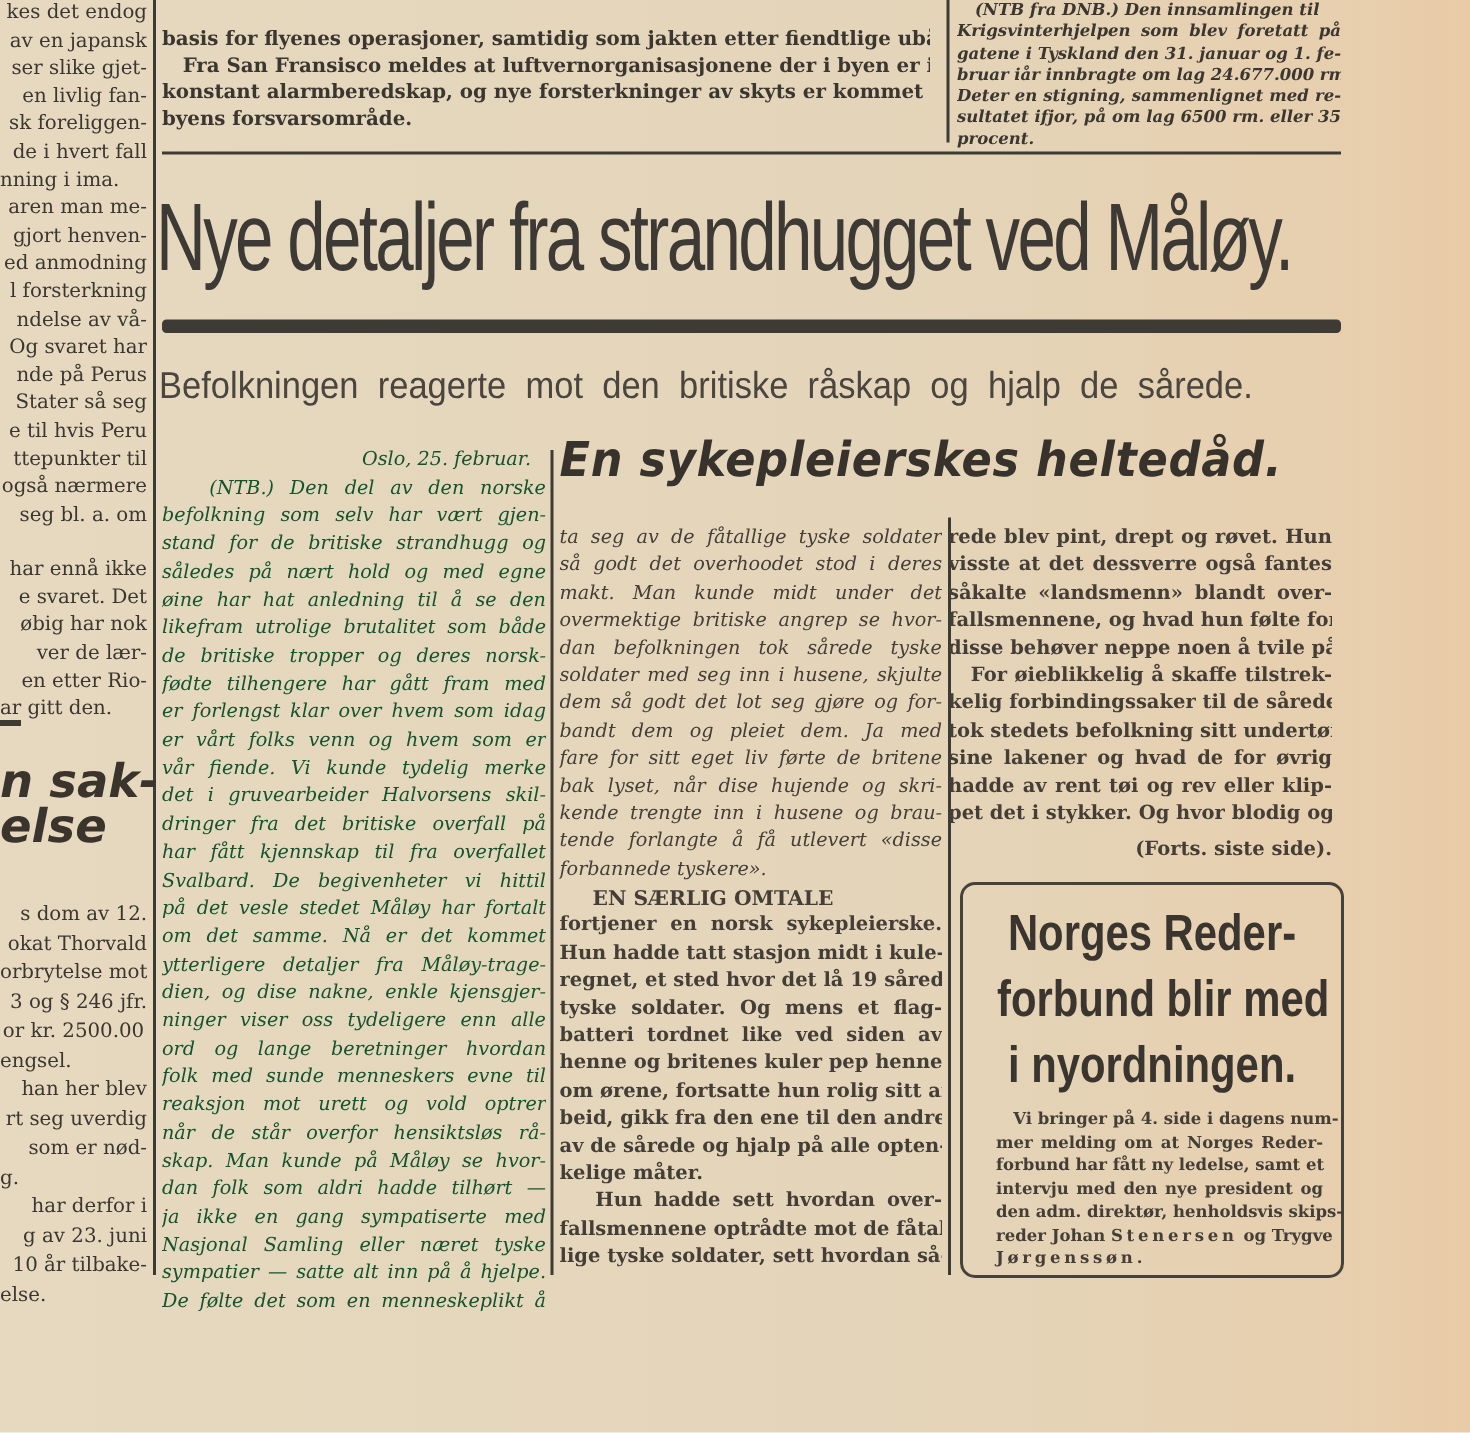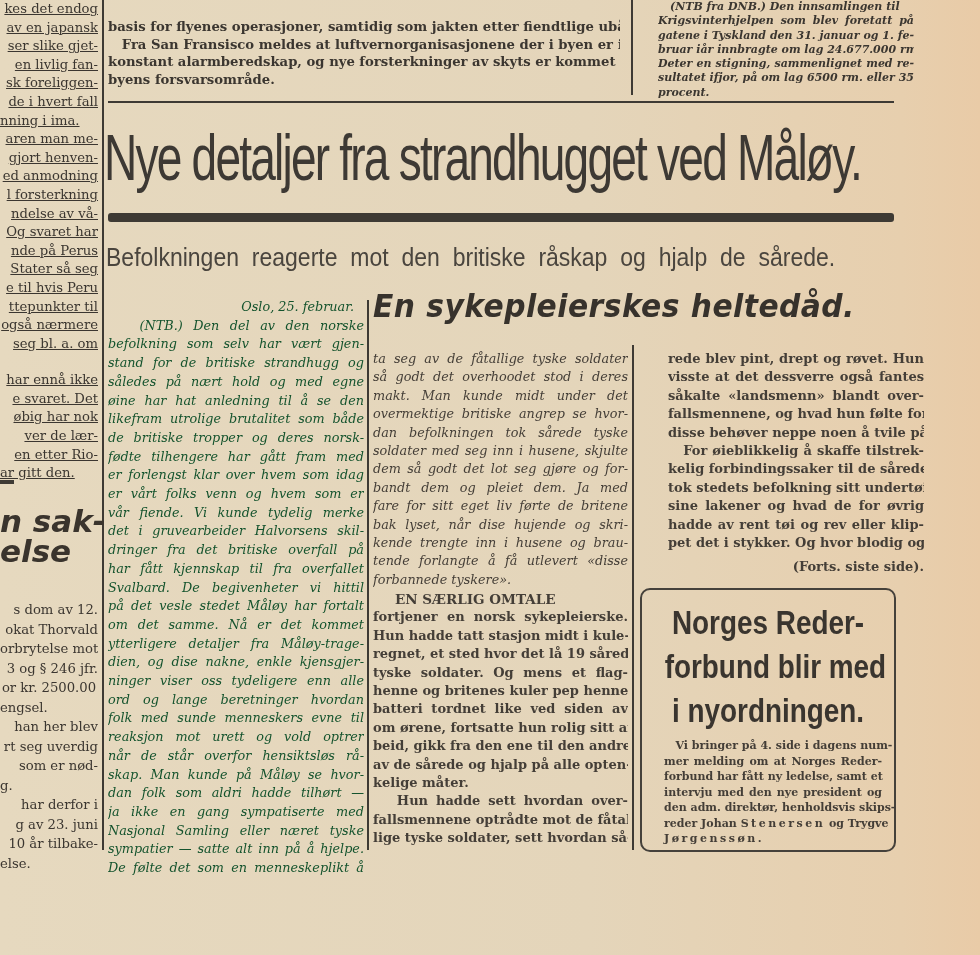--- a/index.html
+++ b/index.html
@@ -10,44 +10,44 @@
       font-family: "DejaVu Serif", serif;
     }
     .col { position:absolute; overflow:hidden; }
     .line { white-space:nowrap; display:block; }
     .just { text-align:justify; text-align-last:justify; }
     .rule-v { position:absolute; background:#3e3a34; width:1.5px; }
     .rule-h { position:absolute; background:#3e3a34; height:1.5px; }
 
     
     #left-col { left:0; top:0; width:98px; font-size:13.2px; line-height:18.6px; }
-    #left-col .line { text-align:right;text-decoration:underline; }
+    #left-col .line { text-align:right; }
     #left-heading { position:absolute; left:0; top:506px; width:98px; text-align:right;
       font-family:"DejaVu Sans", sans-serif; font-weight:bold; font-style:italic; font-size:31px; line-height:30px; color:#3a342d; }
     #left-col2 { left:0; top:600px; width:98px; font-size:13.2px; line-height:19.5px; }
     #left-col2 .line { text-align:left; }
 
     
     #top-article { left:108px; top:0; width:512px; font-weight:bold; font-size:13.2px; line-height:17.5px; }
-    #top-right { left:638px; top:0; width:256px; font-style:italic; font-weight:bold; font-size:11px; line-height:14.3px;margin-left:20px; }
+    #top-right { left:638px; top:0; width:256px; font-style:italic; font-weight:bold; font-size:11px; line-height:14.3px; }
 
     #headline { position:absolute; left:104px; top:118px; width:796px; white-space:nowrap;
       font-family:"Liberation Sans", sans-serif; font-size:64px; line-height:80px; letter-spacing:-2.5px;
       color:#3d3934; transform:scaleX(0.72); transform-origin:left center; }
     #subhead { position:absolute; left:106px; top:240px; width:790px; white-space:nowrap;
       font-family:"Liberation Sans", sans-serif; font-size:25px; line-height:34px; color:#4a453e; word-spacing:7px;
       transform:scaleX(0.92); transform-origin:left center; }
     #nurse-head { position:absolute; left:373px; top:284px; width:530px; white-space:nowrap;
       font-family:"DejaVu Sans", sans-serif; font-weight:bold; font-style:italic; font-size:32px; line-height:44px;
       color:#37322c; transform:scaleX(0.93); transform-origin:left center; letter-spacing:0.5px; }
 
     #col1 { left:108px; top:298px; width:256px; font-style:italic; font-size:12.8px; line-height:18.7px; color:#14532d; }
     #col2 { left:373px; top:350px; width:255px; font-style:italic; font-size:12.8px; line-height:18.4px; color:#443e37; }
     #col2b { left:373px; top:590px; width:255px; font-weight:bold; font-size:13px; line-height:18.4px; color:#443e37; }
-    #col3 { left:668px; top:350px; width:256px; font-weight:bold; font-size:13px; line-height:18.4px; color:#443e37; }
+    #col3 { left:632px; top:350px; width:256px; font-weight:bold; font-size:13px; line-height:18.4px; color:#443e37; }
 
     #box { position:absolute; left:640px; top:588px; width:252px; height:260px; border:2px solid #45413b; border-radius:10px; }
     #box-title { position:absolute; left:0; top:10px; width:252px; text-align:center;
       font-family:"Liberation Sans", sans-serif; font-weight:bold; font-size:34px; line-height:44px; color:#3a352f;
       transform:scaleX(0.82); transform-origin:center; }
     #box-body { position:absolute; left:22px; top:148px; width:218px; font-weight:bold; font-size:11px; line-height:15.5px; color:#443e37; }
     .spaced { letter-spacing:2.5px; }
   </style>
 </head>
 <body>
@@ -179,22 +179,22 @@
   <span class="line just">tende forlangte å få utlevert «disse</span>
   <span class="line">forbannede tyskere».</span>
 </div>
 
 <div id="col2b" class="col">
   <span class="line" style="padding-left:22px; font-size:13.5px;">EN SÆRLIG OMTALE</span>
   <span class="line just">fortjener en norsk sykepleierske.</span>
   <span class="line just">Hun hadde tatt stasjon midt i kule-</span>
   <span class="line just">regnet, et sted hvor det lå 19 sårede</span>
   <span class="line just">tyske soldater. Og mens et flag-</span>
+  <span class="line just">batteri tordnet like ved siden av</span>
   <span class="line just">henne og britenes kuler pep henne</span>
-  <span class="line just">batteri tordnet like ved siden av</span>
   <span class="line just">om ørene, fortsatte hun rolig sitt ar-</span>
   <span class="line just">beid, gikk fra den ene til den andre</span>
   <span class="line just">av de sårede og hjalp på alle opten-</span>
   <span class="line">kelige måter.</span>
   <span class="line just" style="white-space:pre">   Hun hadde sett hvordan over-</span>
   <span class="line just">fallsmennene optrådte mot de fåtal-</span>
   <span class="line just">lige tyske soldater, sett hvordan så-</span>
 </div>
 
 <div id="col3" class="col">

